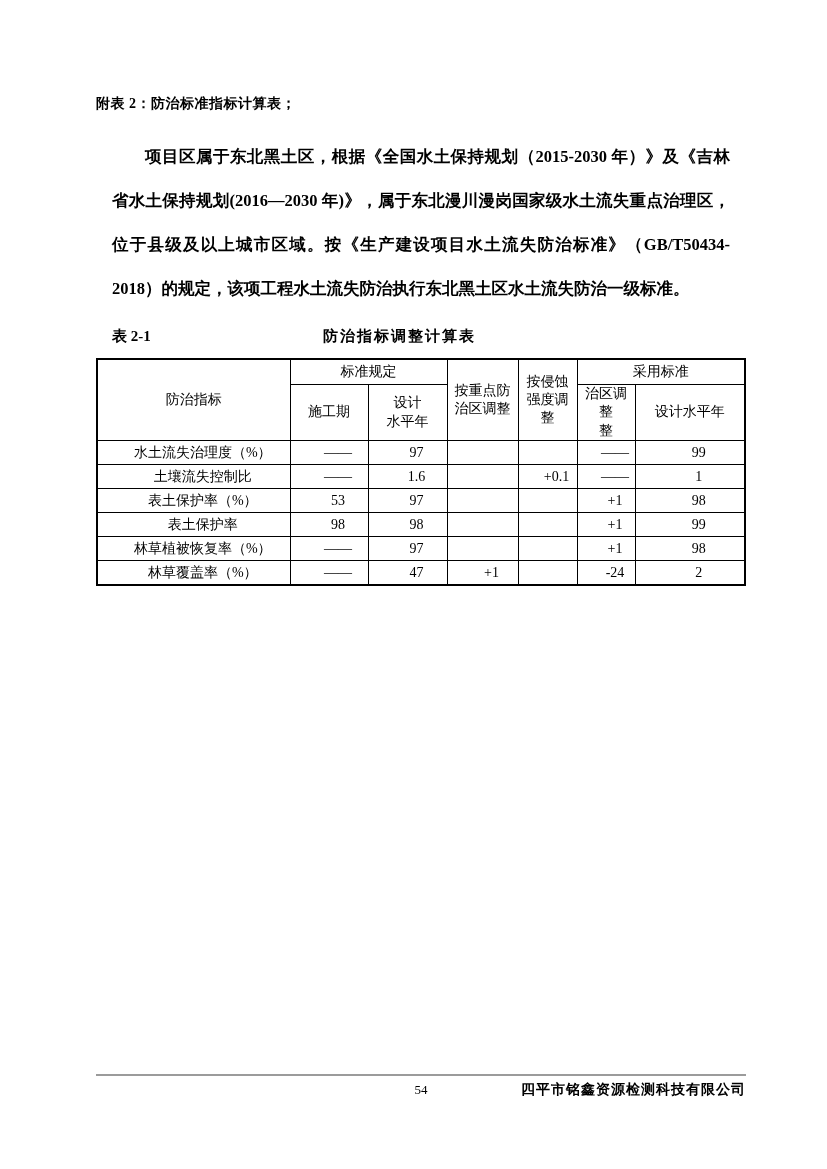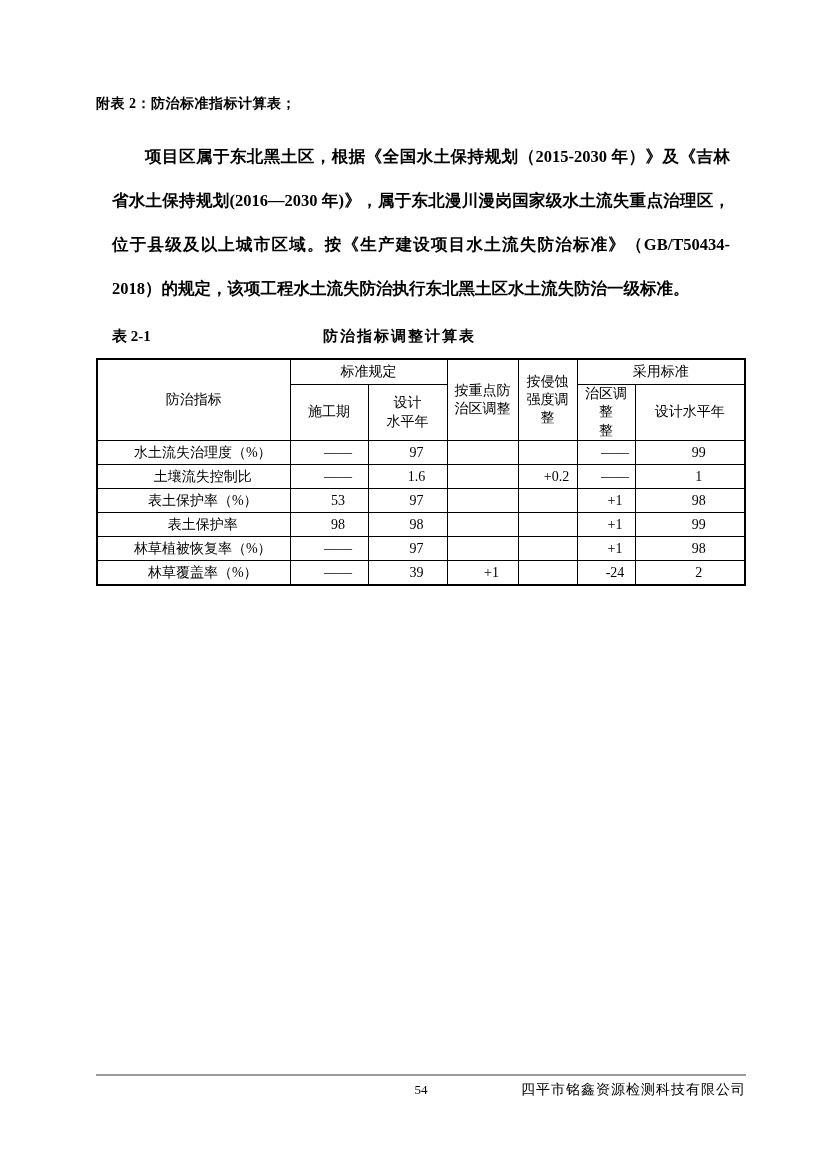--- a/index.html
+++ b/index.html
@@ -75,21 +75,21 @@
     position: absolute;
     left: 96px;
     top: 1080px;
     width: 650px;
     display: flex;
     align-items: baseline;
   }
   .footer-spacer { flex: 1; }
   .page-number { font-size: 13px; text-align: center; }
   .company-wrap { flex: 1; text-align: right; }
-  .company-name { font-size: 14px; font-weight: 400; letter-spacing: 1px; }
+  .company-name { font-size: 14px; font-weight: 700; letter-spacing: 1px; }
 </style>
 </head>
 <body>
 
 <div class="page">
   <div class="content">
 
     <h1 class="doc-heading">附表 2：防治标准指标计算表；</h1>
 
     <p class="body-para">项目区属于东北黑土区，根据《全国水土保持规划（2015-2030 年）》及《吉林省水土保持规划(2016—2030 年)》，属于东北漫川漫岗国家级水土流失重点治理区，位于县级及以上城市区域。按《生产建设项目水土流失防治标准》（GB/T50434-2018）的规定，该项工程水土流失防治执行东北黑土区水土流失防治一级标准。</p>
@@ -137,21 +137,21 @@
           <td></td>
           <td></td>
           <td>——</td>
           <td>99</td>
         </tr>
         <tr class="drow">
           <td>土壤流失控制比</td>
           <td>——</td>
           <td>1.6</td>
           <td></td>
-          <td>+0.2</td>
+          <td>+0.1</td>
           <td>——</td>
           <td>1</td>
         </tr>
         <tr class="drow">
           <td>表土保护率（%）</td>
           <td>53</td>
           <td>97</td>
           <td></td>
           <td></td>
           <td>+1</td>
@@ -171,21 +171,21 @@
           <td>——</td>
           <td>97</td>
           <td></td>
           <td></td>
           <td>+1</td>
           <td>98</td>
         </tr>
         <tr class="drow">
           <td>林草覆盖率（%）</td>
           <td>——</td>
-          <td>39</td>
+          <td>47</td>
           <td>+1</td>
           <td></td>
           <td>-24</td>
           <td>2</td>
         </tr>
       </tbody>
     </table>
   </div>
 
   <div class="footer-rule"></div>

